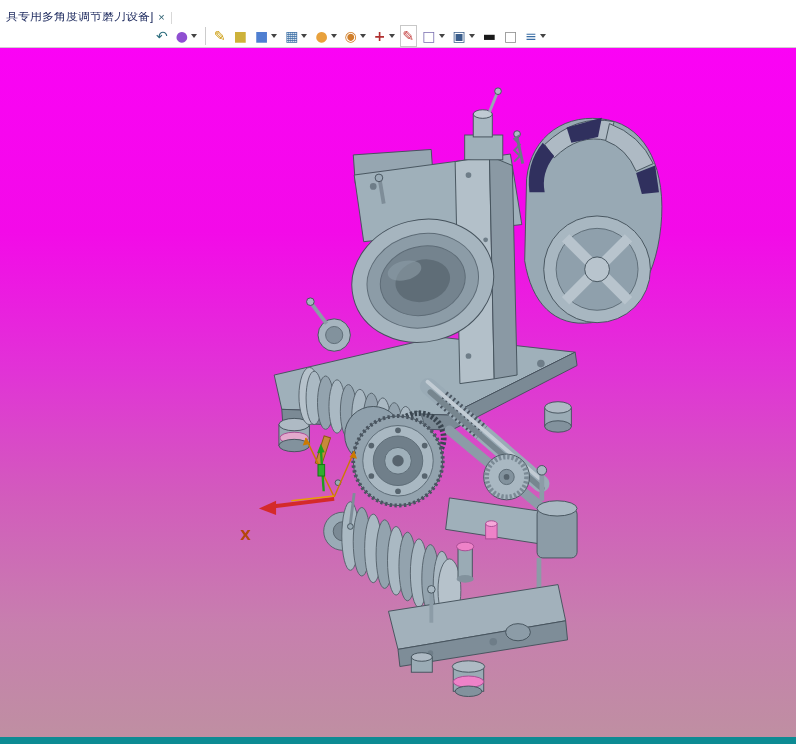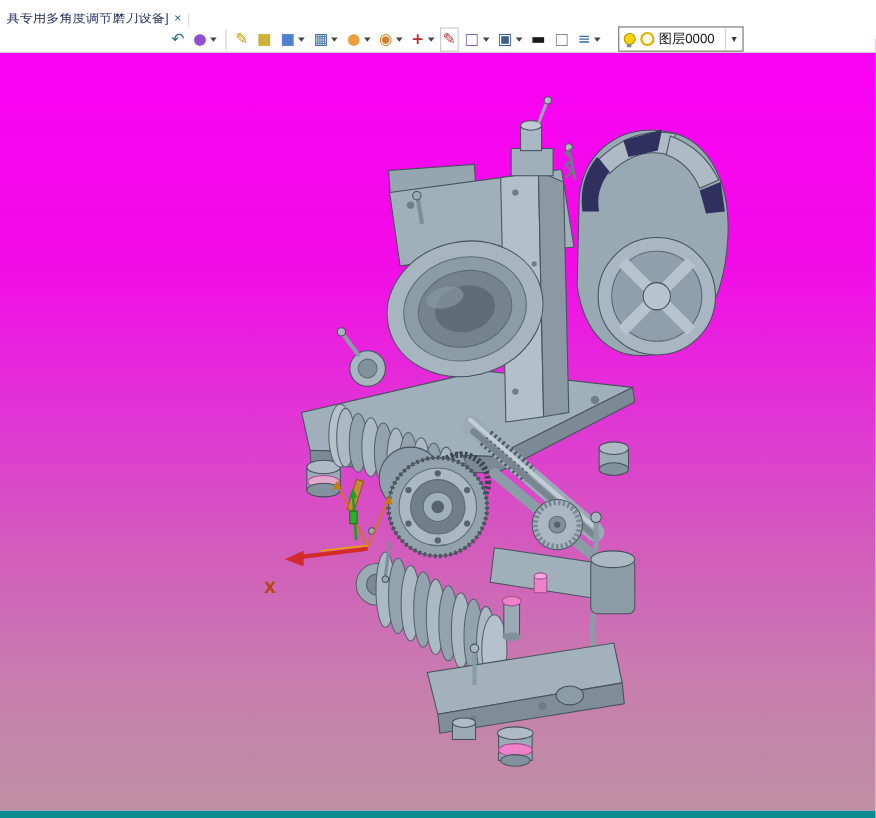--- a/index.html
+++ b/index.html
@@ -101,26 +101,20 @@
       <span class="glyph" style="color: rgb(26, 26, 26);">▬</span>
     </div>
     <div class="tb-icon">
       <span class="glyph" style="color: rgb(138, 138, 138);">□</span>
     </div>
     <div class="tb-icon">
       <span class="glyph" style="color: rgb(59, 110, 165);">≡</span>
       <span class="dd"></span>
     </div>
 
-    <div class="layer-combo">
-      <span class="bulb"></span>
-      <span class="ring"></span>
-      <span class="combo-text">图层0000</span>
-      <span class="combo-arrow">▼</span>
-    </div>
   </div>
 </div>
 
 <div class="viewport">
   <span class="axis-x-label" style="color: rgb(181, 71, 12);">X</span>
 
   <svg width="796" height="702" viewBox="0 35 796 737">
 
     <g>
       <path d="M533,186 C538,140 575,116 618,124 C660,132 680,178 674,236 C668,296 640,332 601,337 C562,342 538,316 531,272 Z" fill="#98a9b4" stroke="#45525c"></path>

